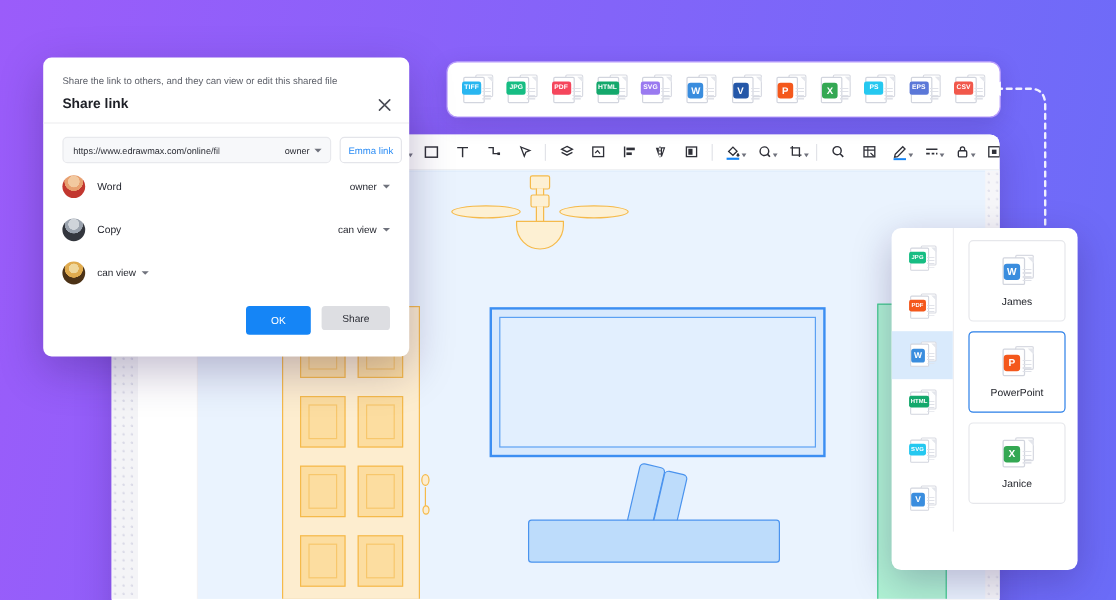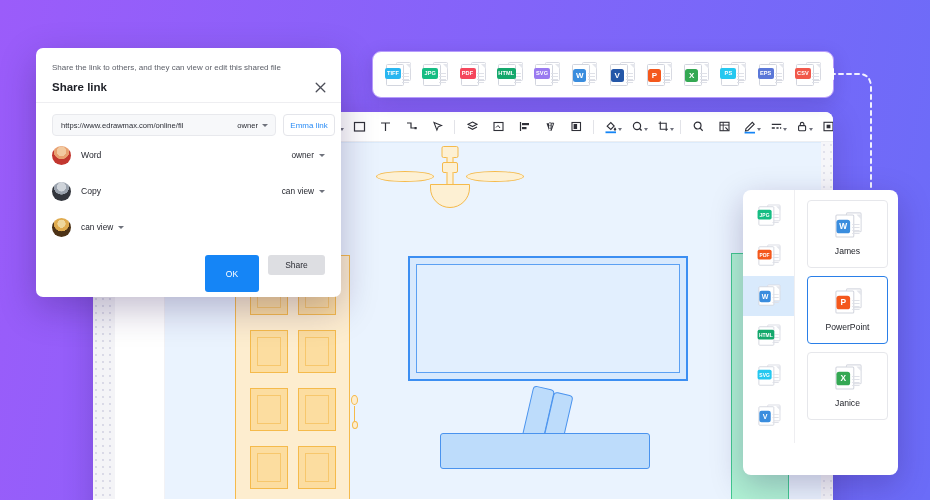--- a/index.html
+++ b/index.html
@@ -318,21 +318,21 @@
     border-left: 3px solid transparent;
     border-right: 3px solid transparent;
     border-top: 3.6px solid #6f727c;
     flex: 0 0 auto;
   }
   #share-actions {
     display: flex; justify-content: flex-end; gap: 9px;
     padding: 11px 16px 0 16px;
   }
   #ok-btn {
-    width: 54px; height: 37px; background: #1585f6; color: #fff;
+    width: 54px; height: 24px; background: #1585f6; color: #fff;
     border-radius: 3px; font-size: 8.5px;
     display: flex; align-items: center; justify-content: center;
   }
   #cancel-btn {
     width: 57px; height: 20px; background: #dddee2; color: #2b2d35;
     border-radius: 3px; font-size: 8.5px;
     display: flex; align-items: center; justify-content: center;
   }
 
   

